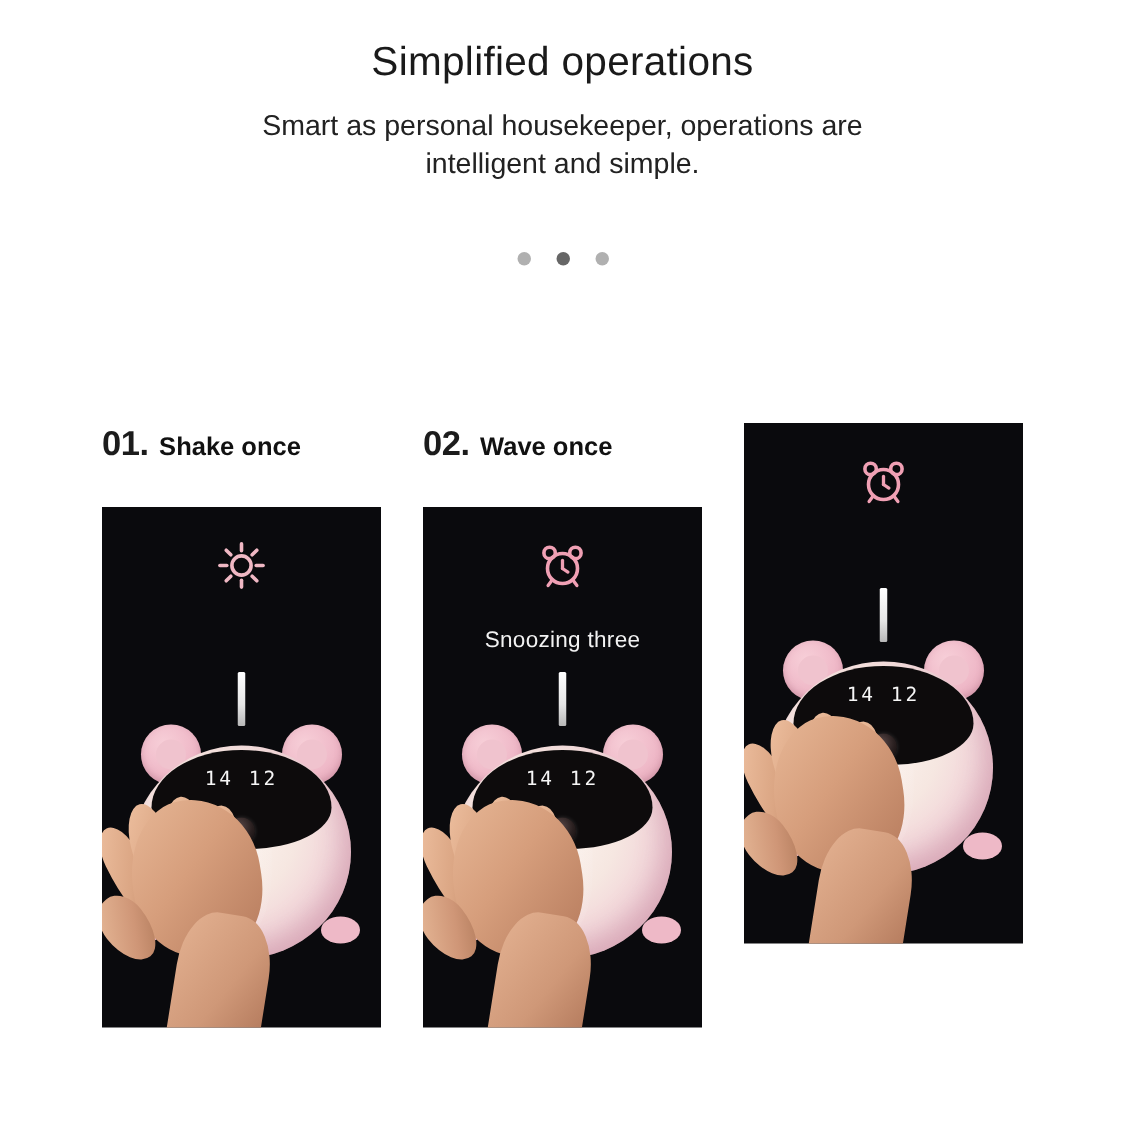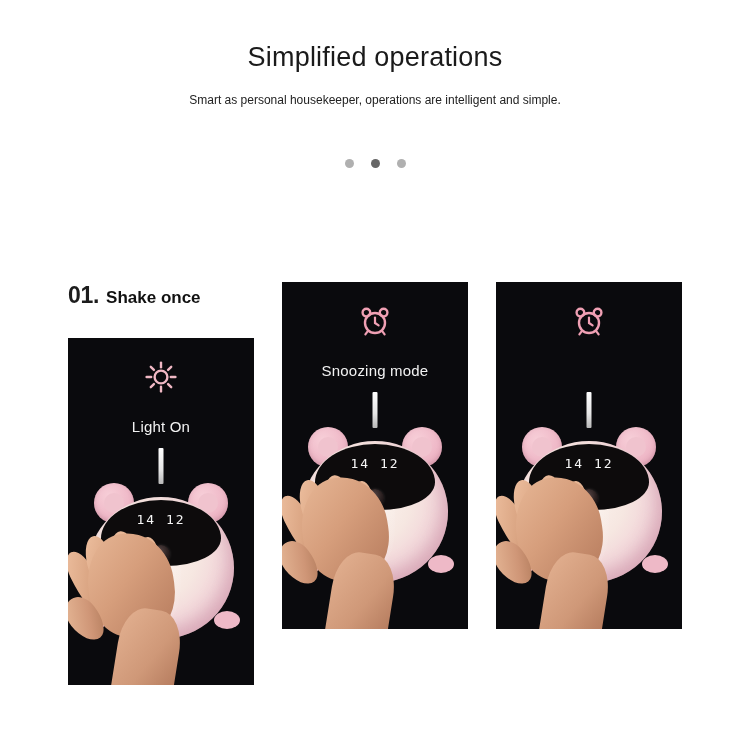--- a/index.html
+++ b/index.html
@@ -11,35 +11,35 @@
     height: 750px;
     background: #ffffff;
     font-family: "Liberation Sans", sans-serif;
     overflow: hidden;
     position: relative;
   }
 
   
   .header {
     width: 100%;
-    padding-top: 40px;
+    padding-top: 24px;
     text-align: center;
   }
   .page-title {
     font-size: 27px;
     font-weight: 400;
     color: #1a1a1a;
     letter-spacing: 0.2px;
     margin: 0;
     line-height: 34px;
   }
   .page-subtitle {
     margin: 14px auto 0 auto;
     width: 430px;
-    font-size: 12px;
+    font-size: 19px;
     line-height: 25px;
     color: #222222;
     font-weight: 400;
   }
 
   
   .dots {
     margin-top: 46px;
     display: flex;
     justify-content: center;
@@ -296,21 +296,72 @@
             <line x1="17" y1="26.8" x2="17" y2="31.4"></line>
             <line x1="2.6" y1="17" x2="7.2" y2="17"></line>
             <line x1="26.8" y1="17" x2="31.4" y2="17"></line>
             <line x1="6.8" y1="6.8" x2="9.9" y2="9.9"></line>
             <line x1="24.1" y1="24.1" x2="27.2" y2="27.2"></line>
             <line x1="27.2" y1="6.8" x2="24.1" y2="9.9"></line>
             <line x1="9.9" y1="24.1" x2="6.8" y2="27.2"></line>
           </g>
         </svg>
       </div>
-      <div class="panel-caption">Light On</div>
+      <div class="panel-divider"></div>
+
+      <div class="product">
+        <div class="bear">
+          <div class="ear left">
+              <div class="ear-inner"></div>
+            </div>
+          <div class="ear right">
+              <div class="ear-inner"></div>
+            </div>
+          <div class="foot left"></div>
+          <div class="foot right"></div>
+          <div class="body">
+            <div class="body-sheen"></div>
+            <div class="screen">
+              <div class="screen-time">14 12</div>
+              <div class="sensor"></div>
+            </div>
+          </div>
+        </div>
+        <div class="hand">
+          <div class="finger f1"></div>
+          <div class="finger f2"></div>
+          <div class="finger f3"></div>
+          <div class="finger f4"></div>
+          <div class="palm"></div>
+          <div class="thumb"></div>
+          <div class="wrist"></div>
+        </div>
+      </div>
+    </div>
+  </div>
+
+  <div class="step">
+    <div class="step-head">
+      <span class="step-num">02.</span><span class="step-label">Wave once</span>
+    </div>
+    <div class="panel">
+      <div class="panel-icon">
+        <svg width="34" height="34" viewBox="0 0 34 34" aria-hidden="true">
+          <circle cx="17" cy="19" r="10" fill="none" stroke="#f0a0b4" stroke-width="2.4"></circle>
+          <circle cx="8.4" cy="8.6" r="3.8" fill="none" stroke="#f0a0b4" stroke-width="2.4"></circle>
+          <circle cx="25.6" cy="8.6" r="3.8" fill="none" stroke="#f0a0b4" stroke-width="2.4"></circle>
+          <g stroke="#f0a0b4" stroke-width="2.2" stroke-linecap="round">
+            <line x1="17" y1="19" x2="17" y2="13.6"></line>
+            <line x1="17" y1="19" x2="20.6" y2="21.4"></line>
+            <line x1="9.6" y1="27.4" x2="7.4" y2="30.4"></line>
+            <line x1="24.4" y1="27.4" x2="26.6" y2="30.4"></line>
+          </g>
+        </svg>
+      </div>
+      <div class="panel-caption">Snoozing three</div>
       <div class="panel-divider"></div>
 
       <div class="product">
         <div class="bear">
           <div class="ear left">
               <div class="ear-inner"></div>
             </div>
           <div class="ear right">
               <div class="ear-inner"></div>
             </div>
@@ -345,21 +396,20 @@
           <circle cx="8.4" cy="8.6" r="3.8" fill="none" stroke="#f0a0b4" stroke-width="2.4"></circle>
           <circle cx="25.6" cy="8.6" r="3.8" fill="none" stroke="#f0a0b4" stroke-width="2.4"></circle>
           <g stroke="#f0a0b4" stroke-width="2.2" stroke-linecap="round">
             <line x1="17" y1="19" x2="17" y2="13.6"></line>
             <line x1="17" y1="19" x2="20.6" y2="21.4"></line>
             <line x1="9.6" y1="27.4" x2="7.4" y2="30.4"></line>
             <line x1="24.4" y1="27.4" x2="26.6" y2="30.4"></line>
           </g>
         </svg>
       </div>
-      <div class="panel-caption">Snoozing mode</div>
       <div class="panel-divider"></div>
 
       <div class="product">
         <div class="bear">
           <div class="ear left">
               <div class="ear-inner"></div>
             </div>
           <div class="ear right">
               <div class="ear-inner"></div>
             </div>
@@ -379,61 +429,13 @@
           <div class="finger f3"></div>
           <div class="finger f4"></div>
           <div class="palm"></div>
           <div class="thumb"></div>
           <div class="wrist"></div>
         </div>
       </div>
     </div>
   </div>
 
-  <div class="step">
-    <div class="panel">
-      <div class="panel-icon">
-        <svg width="34" height="34" viewBox="0 0 34 34" aria-hidden="true">
-          <circle cx="17" cy="19" r="10" fill="none" stroke="#f0a0b4" stroke-width="2.4"></circle>
-          <circle cx="8.4" cy="8.6" r="3.8" fill="none" stroke="#f0a0b4" stroke-width="2.4"></circle>
-          <circle cx="25.6" cy="8.6" r="3.8" fill="none" stroke="#f0a0b4" stroke-width="2.4"></circle>
-          <g stroke="#f0a0b4" stroke-width="2.2" stroke-linecap="round">
-            <line x1="17" y1="19" x2="17" y2="13.6"></line>
-            <line x1="17" y1="19" x2="20.6" y2="21.4"></line>
-            <line x1="9.6" y1="27.4" x2="7.4" y2="30.4"></line>
-            <line x1="24.4" y1="27.4" x2="26.6" y2="30.4"></line>
-          </g>
-        </svg>
-      </div>
-      <div class="panel-divider"></div>
-
-      <div class="product">
-        <div class="bear">
-          <div class="ear left">
-              <div class="ear-inner"></div>
-            </div>
-          <div class="ear right">
-              <div class="ear-inner"></div>
-            </div>
-          <div class="foot left"></div>
-          <div class="foot right"></div>
-          <div class="body">
-            <div class="body-sheen"></div>
-            <div class="screen">
-              <div class="screen-time">14 12</div>
-              <div class="sensor"></div>
-            </div>
-          </div>
-        </div>
-        <div class="hand">
-          <div class="finger f1"></div>
-          <div class="finger f2"></div>
-          <div class="finger f3"></div>
-          <div class="finger f4"></div>
-          <div class="palm"></div>
-          <div class="thumb"></div>
-          <div class="wrist"></div>
-        </div>
-      </div>
-    </div>
-  </div>
-
 </div>
 
 </body></html>

